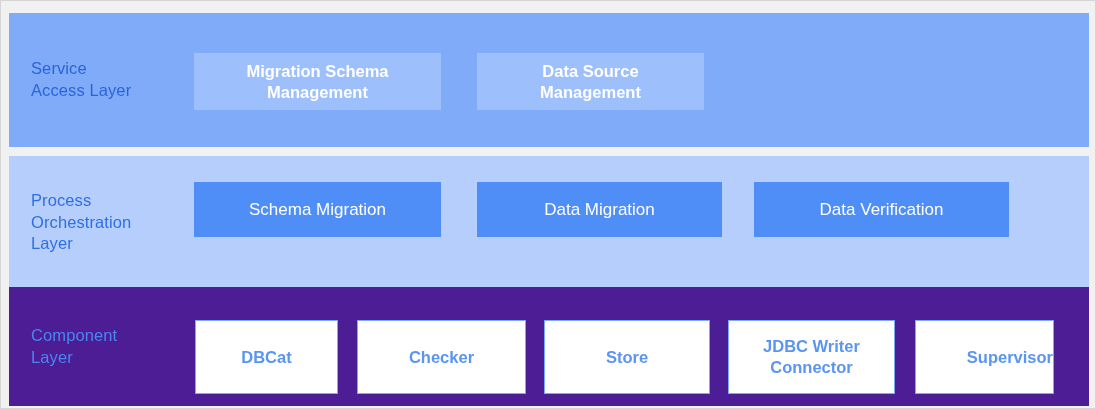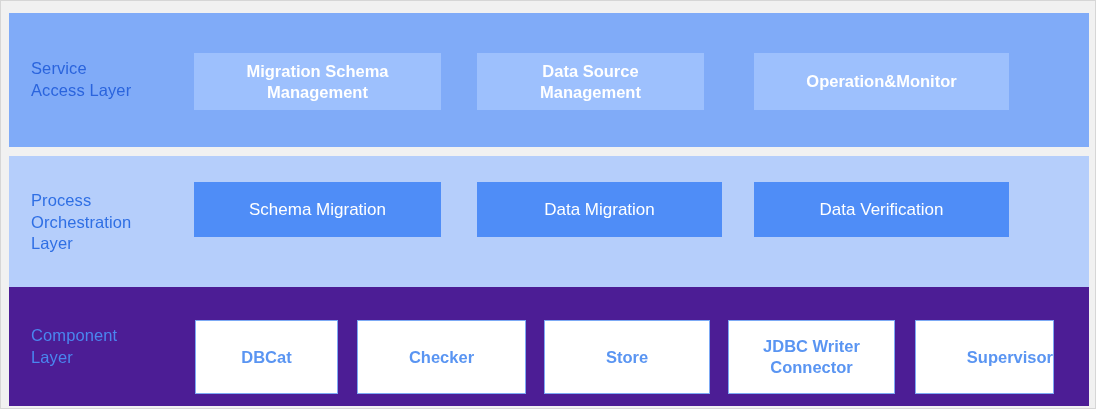--- a/index.html
+++ b/index.html
@@ -118,23 +118,20 @@
     <div class="box-service" style="left:185px; top:40px; width:247px; height:57px;">
       <span>Migration Schema
 Management</span>
     </div>
 
     <div class="box-service" style="left:468px; top:40px; width:227px; height:57px;">
       <span>Data Source
 Management</span>
     </div>
 
-    <div class="box-service" style="left:745px; top:40px; width:255px; height:57px;">
-      <span>Operation&amp;Monitor</span>
-    </div>
   </section>
 
   <section class="layer" id="layer-process">
     <div class="layer-label">Process
 Orchestration
 Layer</div>
 
     <div class="box-process" style="left:185px; top:26px; width:247px; height:55px;">
       <span>Schema Migration</span>
     </div>

